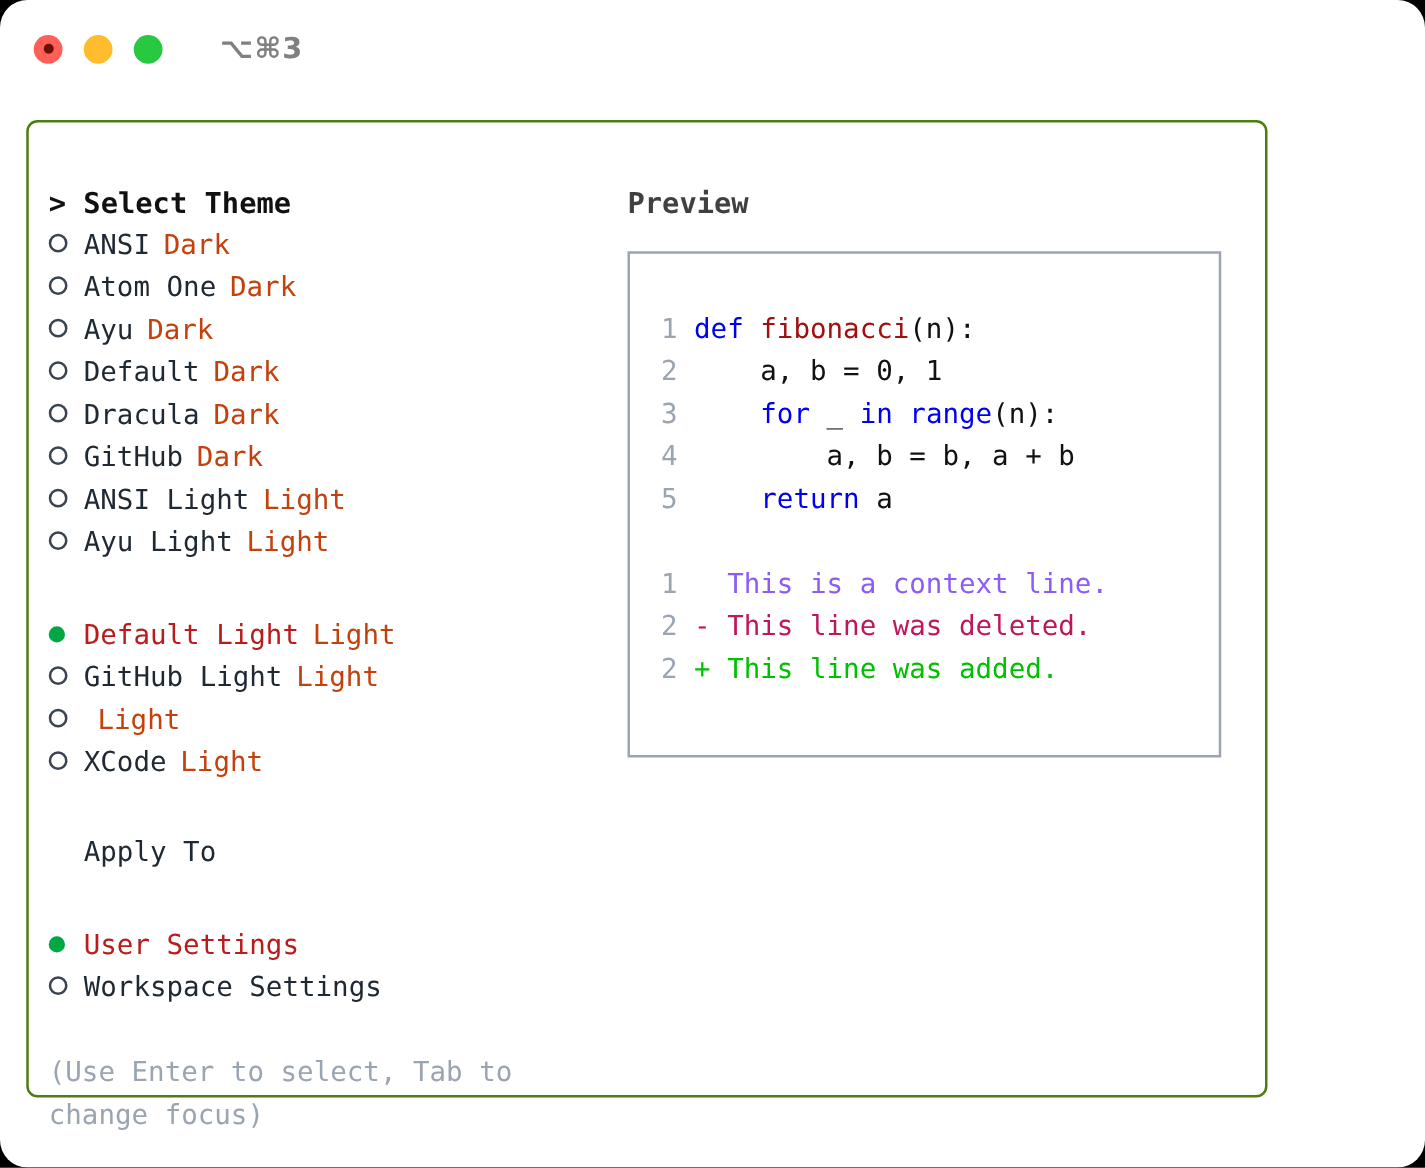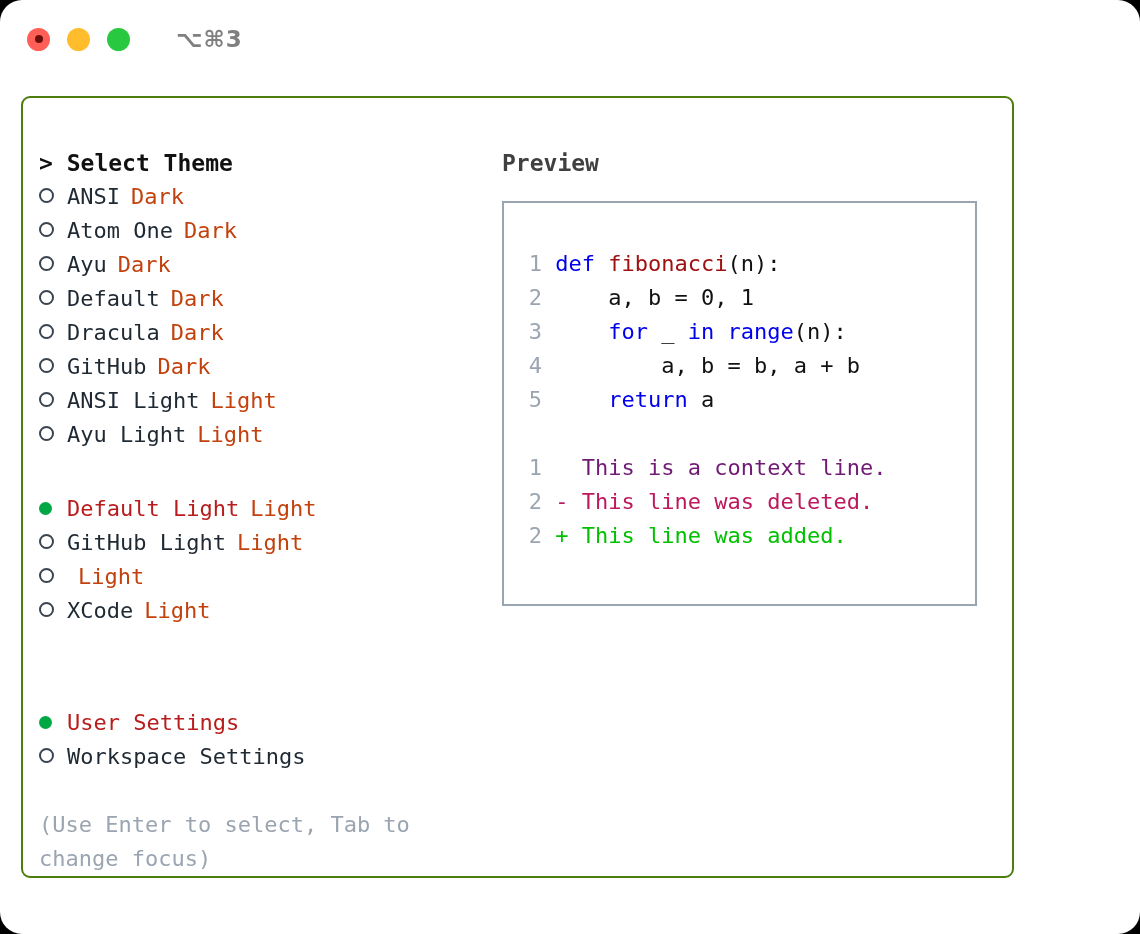--- a/index.html
+++ b/index.html
@@ -175,21 +175,21 @@
   }
   .ln {
     color: #9aa5b1;
     display: inline-block;
     width: 22px;
     text-align: right;
   }
   .kw  { color: #0000ee; }
   .fn  { color: #a01010; text-align: right; }
   .pl  { color: #111111; }
-  .diff-ctx { color: #701a75; }
+  .diff-ctx { color: #8b5cf6; }
   .diff-del { color: #be185d; }
   .diff-add { color: #00c000; }
   .code-gap { height: 34px; }
 </style>
 </head>
 <body>
 
 <div class="window">
 
   <div class="titlebar">
@@ -220,20 +220,21 @@
             <div class="row"><span class="marker"><span class="dot-hollow"></span></span><span class="label">ANSI Light</span><span class="tag">Light</span></div>
             <div class="row"><span class="marker"><span class="dot-hollow"></span></span><span class="label">Ayu Light</span><span class="tag">Light</span></div>
             <div class="row selected"><span class="marker"><span class="dot-filled"></span></span><span class="label">Default Light</span><span class="tag">Light</span></div>
             <div class="row"><span class="marker"><span class="dot-hollow"></span></span><span class="label">GitHub Light</span><span class="tag">Light</span></div>
             <div class="row"><span class="marker"><span class="dot-hollow"></span></span><span class="tag">Light</span></div>
             <div class="row"><span class="marker"><span class="dot-hollow"></span></span><span class="label">XCode</span><span class="tag">Light</span></div>
           </div>
 
         <div class="spacer-lg"></div>
 
+        <div class="applyto-header">Apply To</div>
 
         <div id="apply-list">
             <div class="row selected"><span class="marker"><span class="dot-filled"></span></span><span class="label">User Settings</span></div>
             <div class="row"><span class="marker"><span class="dot-hollow"></span></span><span class="label">Workspace Settings</span></div>
           </div>
 
         <div class="spacer-md"></div>
 
         <div class="hint">(Use Enter to select, Tab to change focus)</div>
       </div>

